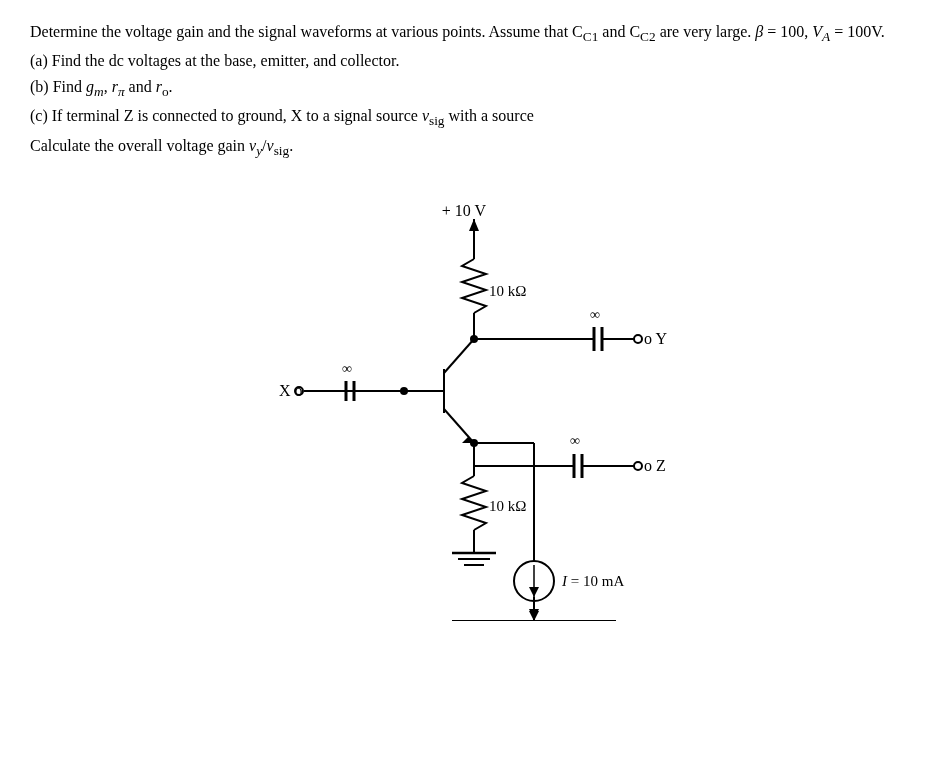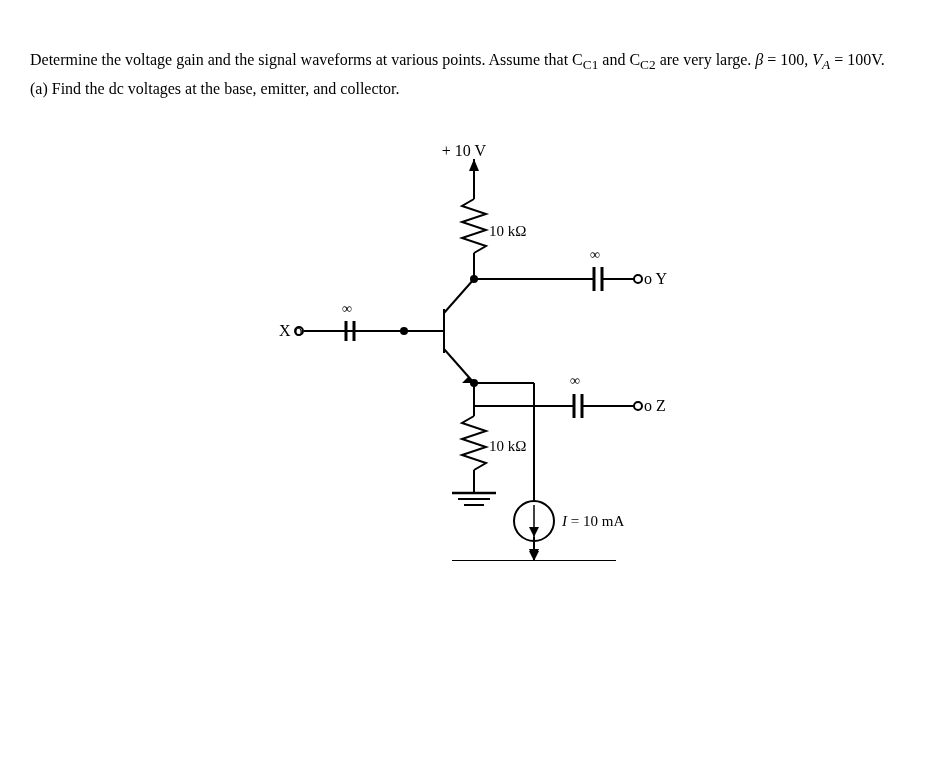--- a/index.html
+++ b/index.html
@@ -8,21 +8,20 @@
       font-family: "Times New Roman", Times, serif;
       font-size: 16px;
       color: #000;
       width: 947px;
       min-height: 769px;
       padding: 20px 30px;
     }
     .text-block {
       max-width: 900px;
       line-height: 1.5;
-      margin-top: 28px;
     }
     .text-block p {
       margin-bottom: 2px;
     }
     .circuit-container {
       display: flex;
       justify-content: center;
       align-items: flex-end;
       margin-top: 30px;
       position: relative;
@@ -34,20 +33,29 @@
 </head>
 <body>
 
 <div class="text-block">
   <p>
     Determine the voltage gain and the signal waveforms at various points. Assume that
     C<sub>C1</sub> and C<sub>C2</sub> are very large. <i>β</i> = 100, <i>V</i><sub><i>A</i></sub> = 100V.
   </p>
   <p>
     (a) Find the dc voltages at the base, emitter, and collector.
+  </p>
+  <p>
+    (b) Find <i>g</i><sub><i>m</i></sub>, <i>r</i><sub><i>π</i></sub> and <i>r</i><sub>o</sub>.
+  </p>
+  <p>
+    (c) If terminal Z is connected to ground, X to a signal source <i>v</i><sub>sig</sub> with a source
+  </p>
+  <p>
+    Calculate the overall voltage gain <i>v</i><sub><i>y</i></sub>/<i>v</i><sub>sig</sub>.
   </p>
 </div>
 
 <div class="circuit-container">
   <svg width="560" height="430" viewBox="0 0 560 430">
 
     <text x="270" y="25" text-anchor="middle" font-size="16">+ 10 V</text>
 
     <line x1="280" y1="28" x2="280" y2="55" stroke="black" stroke-width="2"></line>
     <polygon points="280,28 275,40 285,40" fill="black"></polygon>

